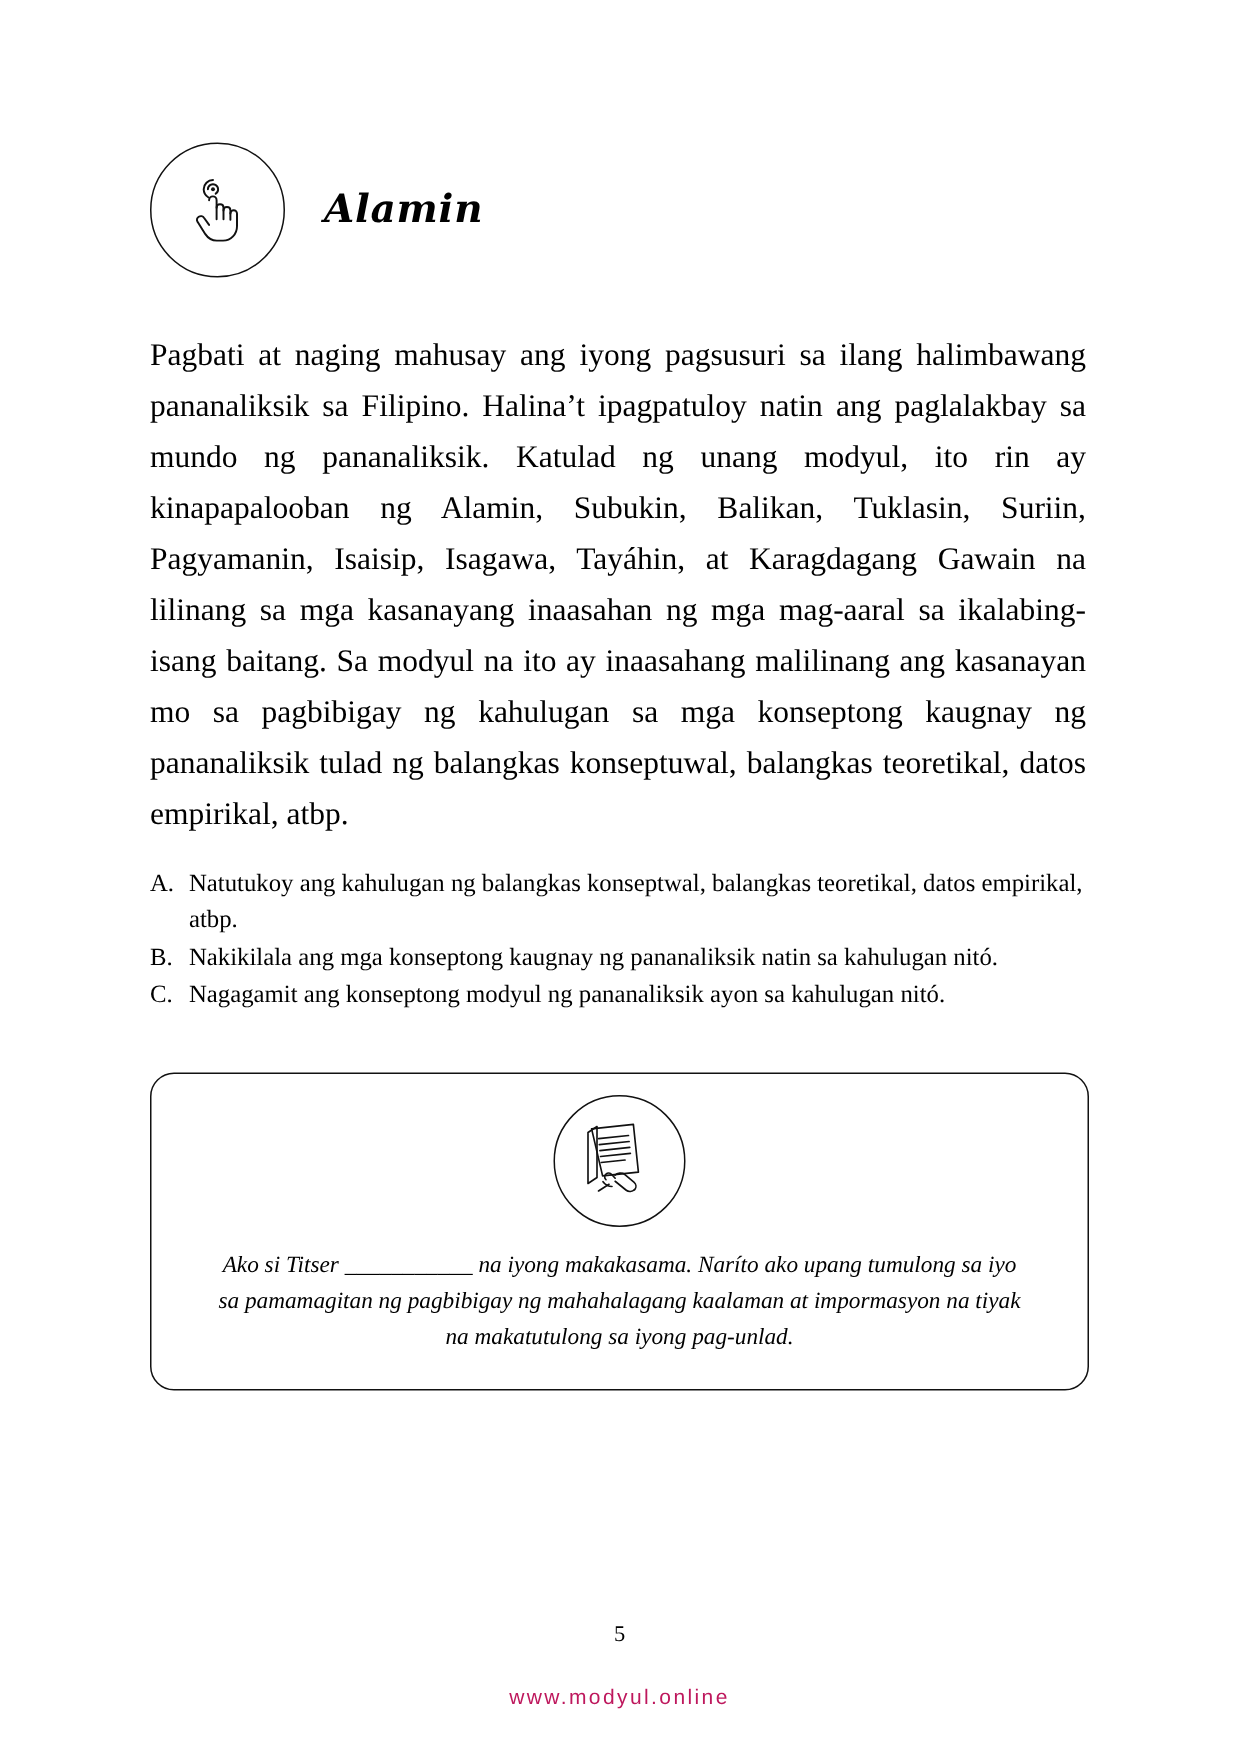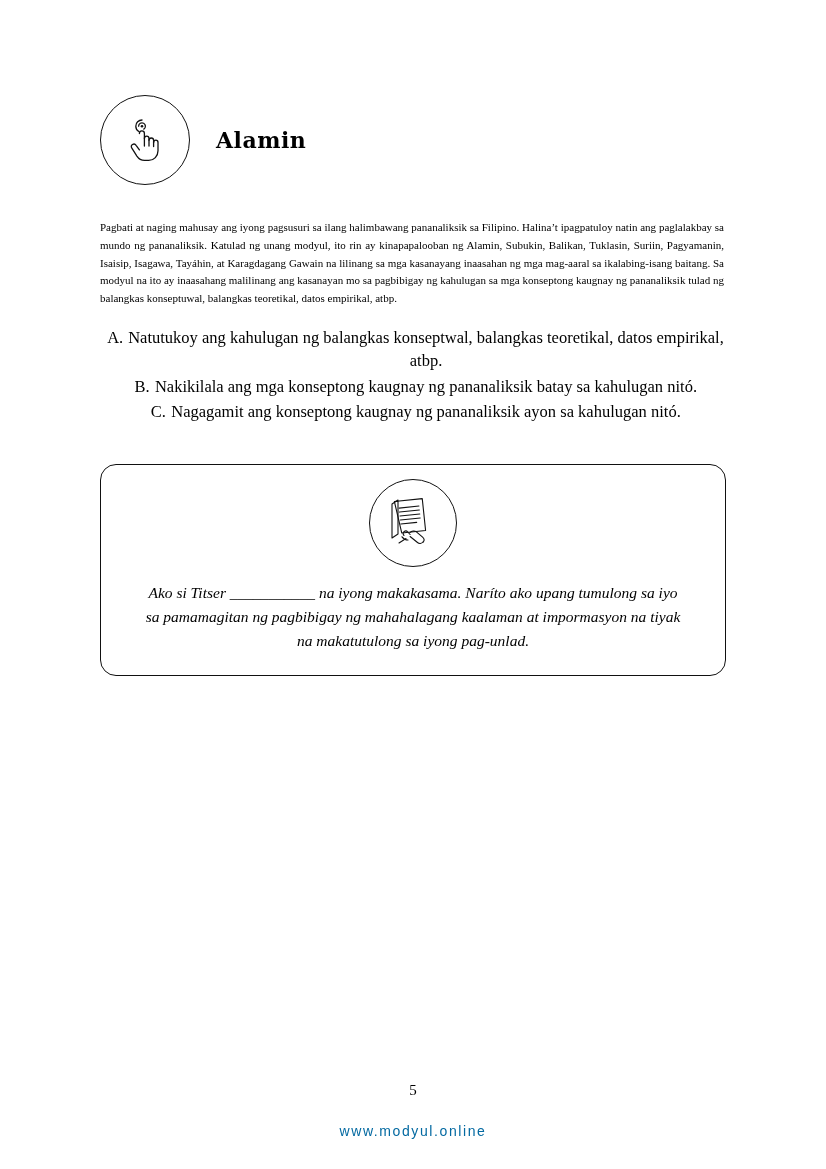--- a/index.html
+++ b/index.html
@@ -38,28 +38,29 @@
     border: 1.6px solid #111;
     border-radius: 50%;
     display: flex;
     align-items: center;
     justify-content: center;
     flex: none;
   }
   .section-title {
     font-family: "DejaVu Serif", serif;
     font-weight: 700;
-    font-size: 22px;
+    font-style: italic;
+    font-size: 26px;
     letter-spacing: 0.5px;
   }
 
   
   .intro {
     text-align: justify;
-    font-size: 11px;
+    font-size: 21px;
     line-height: 1.62;
     margin: 0 2px 18px 0;
   }
   .subhead {
     font-weight: 700;
     font-size: 16.5px;
     margin: 0 0 16px 0;
   }
   .competency {
     text-align: justify;
@@ -71,21 +72,20 @@
     font-weight: 700;
   }
   .objectives-label {
     font-size: 16.5px;
     margin: 0 0 12px 0;
   }
   ol.objectives {
     list-style: none;
     margin: 0;
     padding: 0;
-    text-align: center;
   }
   ol.objectives li {
     font-size: 16.5px;
     line-height: 1.42;
     padding-left: 26px;
     text-indent: -26px;
     margin-bottom: 2px;
   }
   ol.objectives li .marker {
     display: inline-block;
@@ -135,21 +135,21 @@
   }
   .watermark {
     position: absolute;
     left: 0;
     right: 0;
     top: 1123px;
     text-align: center;
     font-family: "Liberation Sans", sans-serif;
     font-size: 14px;
     letter-spacing: 1.6px;
-    color: #0369a1;
+    color: #be185d;
   }
 </style>
 </head>
 <body>
 
 <div class="page">
 
   <div class="section-header">
     <div class="icon-circle">
       <svg width="66" height="66" viewBox="0 0 66 66" aria-hidden="true">
@@ -167,22 +167,22 @@
     <div class="section-title">Alamin</div>
   </div>
 
   <p class="intro">Pagbati at naging mahusay ang iyong pagsusuri sa ilang halimbawang pananaliksik sa Filipino. Halina’t ipagpatuloy natin ang paglalakbay sa mundo ng pananaliksik. Katulad ng unang modyul, ito rin ay kinapapalooban ng Alamin, Subukin, Balikan, Tuklasin, Suriin, Pagyamanin, Isaisip, Isagawa, Tayáhin, at Karagdagang Gawain na lilinang sa mga kasanayang inaasahan ng mga mag-aaral sa ikalabing-isang baitang. Sa modyul na ito ay inaasahang malilinang ang kasanayan mo sa pagbibigay ng kahulugan sa mga konseptong kaugnay ng pananaliksik tulad ng balangkas konseptuwal, balangkas teoretikal, datos empirikal, atbp.</p>
 
 
 
 
   <ol class="objectives">
     <li><span class="marker">A.</span><span>Natutukoy ang kahulugan ng balangkas konseptwal, balangkas teoretikal, datos empirikal, atbp.</span></li>
-    <li><span class="marker">B.</span><span>Nakikilala ang mga konseptong kaugnay ng pananaliksik batay sa kahulugan nitó.</span></li>
-    <li><span class="marker">C.</span><span>Nagagamit ang konseptong kaugnay ng pananaliksik ayon sa kahulugan nitó.</span></li>
+    <li><span class="marker">B.</span><span>Nakikilala ang mga konseptong kaugnay ng pananaliksik natin sa kahulugan nitó.</span></li>
+    <li><span class="marker">C.</span><span>Nagagamit ang konseptong modyul ng pananaliksik ayon sa kahulugan nitó.</span></li>
   </ol>
 
   <div class="note-box">
     <div class="note-icon">
       <svg width="70" height="70" viewBox="0 0 70 70" aria-hidden="true">
         <g fill="none" stroke="#111" stroke-width="1.1" stroke-linecap="round" stroke-linejoin="round">
           <path d="M18 12 L46 12 L46 44 L22 44 Z" transform="rotate(-6 32 28)"></path>
           <path d="M22 19 H42 M22 23 H42 M22 27 H42 M22 31 H42 M22 35 H38" transform="rotate(-6 32 28)"></path>
           <path d="M14 16 L20 12 L20 46 L14 50 Z"></path>
           <path d="M30 52 c-2.5 0-4.6-1.3-6-3.2"></path>

